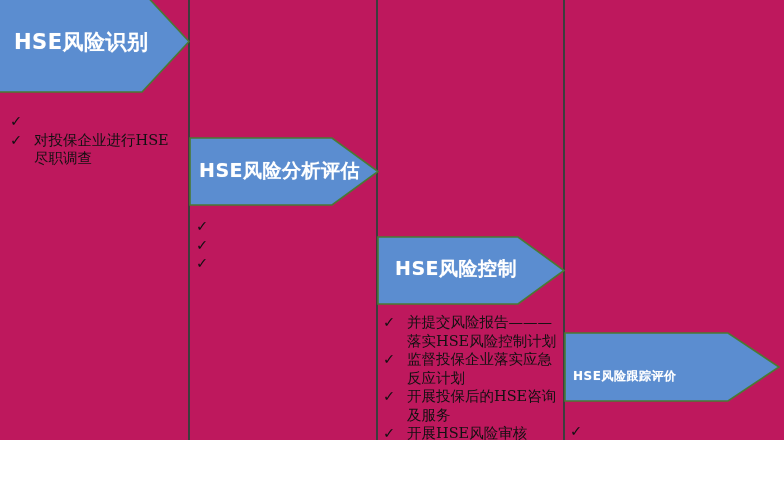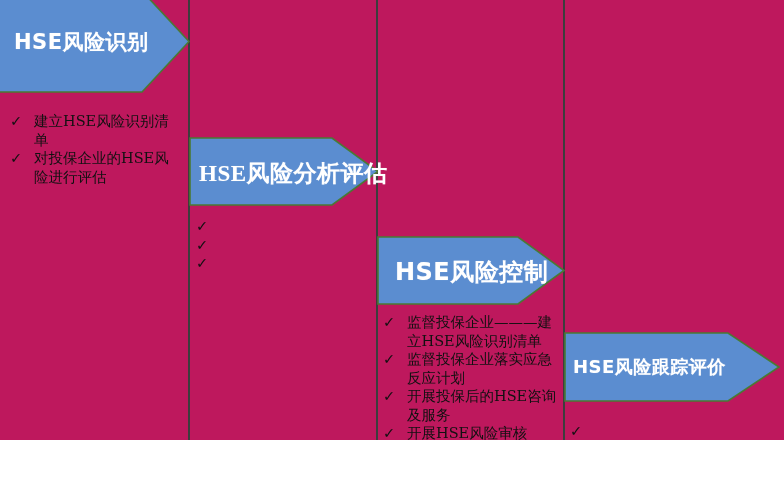--- a/index.html
+++ b/index.html
@@ -81,79 +81,78 @@
   <div class="arrow" style="left:-6px; top:-10px; width:196px; height:103px;">
     <svg viewBox="0 0 196 103" preserveAspectRatio="none">
       <polygon points="1,1 148,1 195,51.5 148,102 1,102" fill="#5b8dd0" stroke="#4a7a33" stroke-width="1.6"></polygon>
     </svg>
   </div>
   <div class="arrow-label" style="left: 14px; top: 28px; font-size: 21px; color: rgb(255, 255, 255);">HSE风险识别</div>
 
   <div class="bullets" style="left: 10px; top: 112px; width: 172px; font-size: 14.5px; color: rgb(17, 17, 17);">
     <div class="bullet-row">
       <span class="bullet-mark" style="width: 24px; color: rgb(16, 16, 16);">✓</span>
-      <span class="bullet-text">建立HSE风险识别清单</span>
     </div>
     <div class="bullet-row">
       <span class="bullet-mark" style="width: 24px; color: rgb(16, 16, 16);">✓</span>
-      <span class="bullet-text">对投保企业的HSE风险进行评估</span>
+      <span class="bullet-text">对投保企业进行HSE尽职调查</span>
     </div>
   </div>
 
   <div class="arrow" style="left:189px; top:137px; width:190px; height:69px;">
     <svg viewBox="0 0 190 69" preserveAspectRatio="none">
       <polygon points="1,1 143,1 189,34.5 143,68 1,68" fill="#5b8dd0" stroke="#4a7a33" stroke-width="1.6"></polygon>
     </svg>
   </div>
-  <div class="arrow-label" style="left: 199px; top: 158px; font-size: 23px; color: rgb(255, 255, 255); font-family: Liberation Serif, serif;">HSE风险分析评估</div>
+  <div class="arrow-label" style="left: 199px; top: 158px; font-size: 19px; color: rgb(255, 255, 255);">HSE风险分析评估</div>
 
   <div class="bullets" style="left: 196px; top: 217px; width: 178px; font-size: 14.5px; color: rgb(17, 17, 17);">
     <div class="bullet-row">
       <span class="bullet-mark" style="width: 24px; color: rgb(16, 16, 16);">✓</span>
     </div>
     <div class="bullet-row">
       <span class="bullet-mark" style="width: 24px; color: rgb(16, 16, 16);">✓</span>
     </div>
     <div class="bullet-row">
       <span class="bullet-mark" style="width: 24px; color: rgb(16, 16, 16);">✓</span>
     </div>
   </div>
 
   <div class="arrow" style="left:377px; top:236px; width:188px; height:69px;">
     <svg viewBox="0 0 188 69" preserveAspectRatio="none">
       <polygon points="1,1 141,1 187,34.5 141,68 1,68" fill="#5b8dd0" stroke="#4a7a33" stroke-width="1.6"></polygon>
     </svg>
   </div>
-  <div class="arrow-label" style="left: 395px; top: 256px; font-size: 24px; color: rgb(255, 255, 255);">HSE风险控制</div>
+  <div class="arrow-label" style="left: 395px; top: 256px; font-size: 19px; color: rgb(255, 255, 255);">HSE风险控制</div>
 
   <div class="bullets" style="left: 383px; top: 313px; width: 180px; font-size: 14.5px; color: rgb(17, 17, 17);">
     <div class="bullet-row">
       <span class="bullet-mark" style="width: 24px; color: rgb(16, 16, 16);">✓</span>
-      <span class="bullet-text">监督投保企业———建立HSE风险识别清单</span>
+      <span class="bullet-text">并提交风险报告———落实HSE风险控制计划</span>
     </div>
     <div class="bullet-row">
       <span class="bullet-mark" style="width: 24px; color: rgb(16, 16, 16);">✓</span>
       <span class="bullet-text">监督投保企业落实应急反应计划</span>
     </div>
     <div class="bullet-row">
       <span class="bullet-mark" style="width: 24px; color: rgb(16, 16, 16);">✓</span>
       <span class="bullet-text">开展投保后的HSE咨询及服务</span>
     </div>
     <div class="bullet-row">
       <span class="bullet-mark" style="width: 24px; color: rgb(16, 16, 16);">✓</span>
       <span class="bullet-text">开展HSE风险审核</span>
     </div>
   </div>
 
   <div class="arrow" style="left:564px; top:332px; width:216px; height:70px;">
     <svg viewBox="0 0 216 70" preserveAspectRatio="none">
       <polygon points="1,1 164,1 215,35 164,69 1,69" fill="#5b8dd0" stroke="#4a7a33" stroke-width="1.6"></polygon>
     </svg>
   </div>
-  <div class="arrow-label" style="left: 573px; top: 355px; font-size: 18px; color: rgb(255, 255, 255);">HSE风险跟踪评价</div>
+  <div class="arrow-label" style="left: 573px; top: 368px; font-size: 12px; color: rgb(255, 255, 255);">HSE风险跟踪评价</div>
 
   <div class="bullets" style="left: 570px; top: 422px; width: 210px; font-size: 14.5px; color: rgb(17, 17, 17);">
     <div class="bullet-row">
       <span class="bullet-mark" style="width: 24px; color: rgb(16, 16, 16);">✓</span>
     </div>
     <div class="bullet-row">
       <span class="bullet-mark" style="width: 24px; color: rgb(16, 16, 16);">✓</span>
     </div>
   </div>
 

